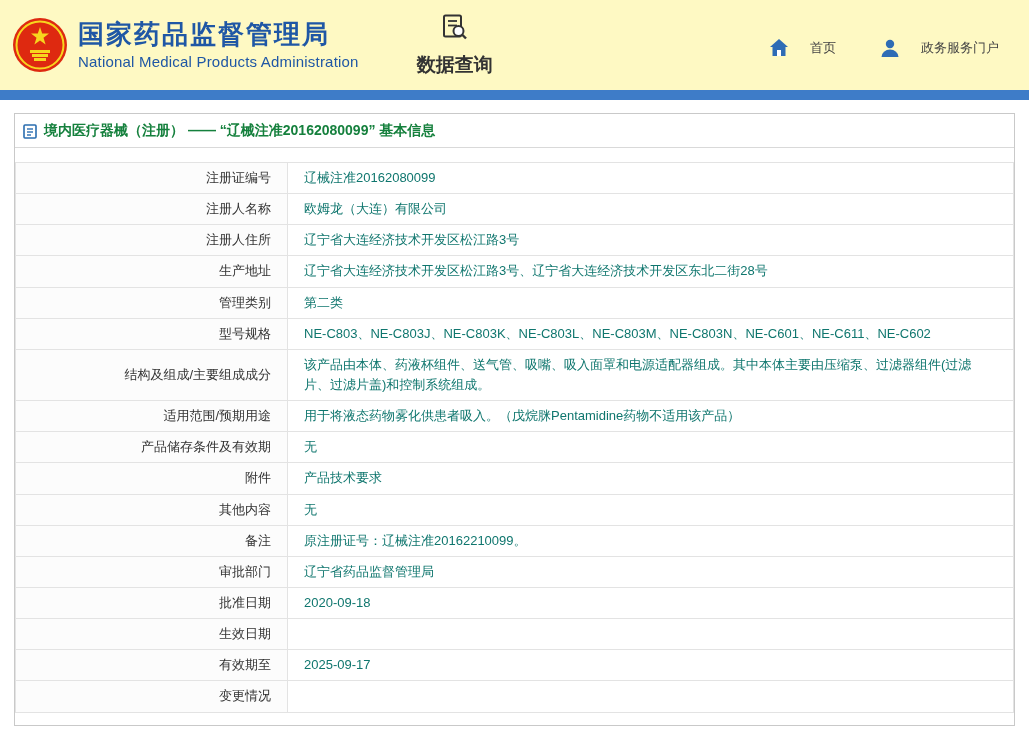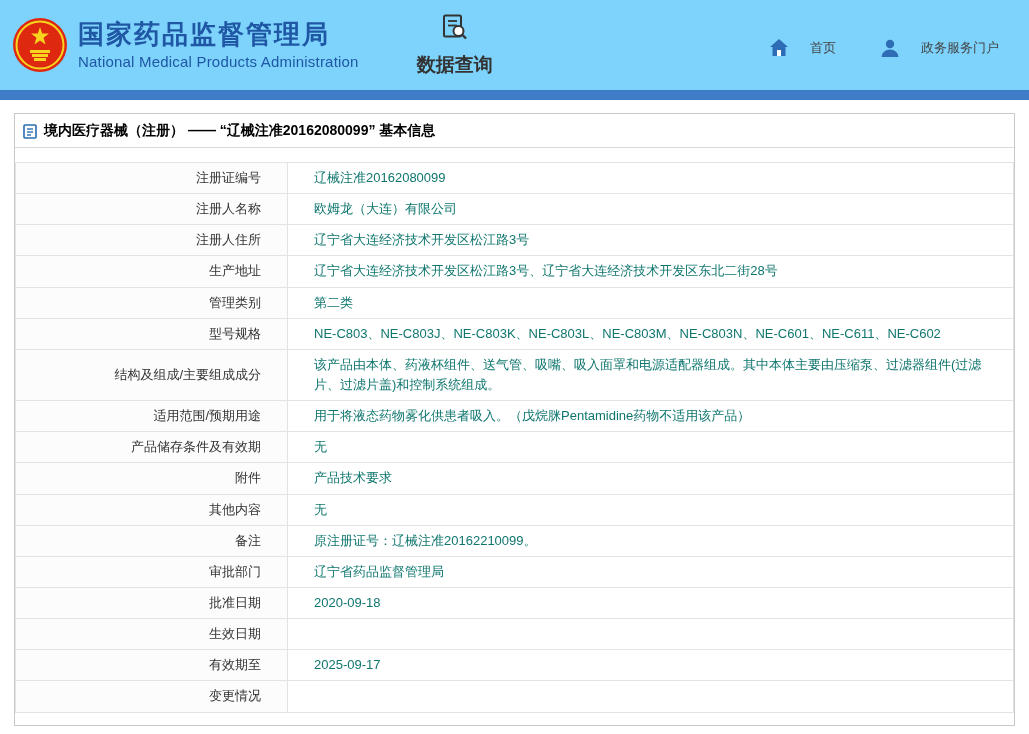--- a/index.html
+++ b/index.html
@@ -9,21 +9,21 @@
     font-family:"Liberation Sans","DejaVu Sans",sans-serif;
     color:#333;
     position:relative;
   }
   
   .topbar {
     height:90px;
     display:flex;
     align-items:center;
     padding:0 30px 0 12px;
-    background:#7dd3fc;
+    background:#fef9c3;
   }
   .brand { display:flex; align-items:center; gap:10px; }
   .emblem { width:56px; height:56px; flex:0 0 auto; }
   .title-cn {
     color:#1f57a5; font-size:26px; font-weight:bold; letter-spacing:2px;
     line-height:1.15;
   }
   .title-en { color:#1f57a5; font-size:15px; margin-top:3px; letter-spacing:.2px; }
   .section-label {
     display:flex; align-items:center; gap:7px;
@@ -42,36 +42,36 @@
   .content {
     margin:13px 14px 0 14px;
     border:1px solid #c9c9c9;
     background:#fff;
     padding-bottom:12px;
   }
   .page-title {
     display:flex; align-items:center; gap:7px;
     padding:8px 10px 7px 8px;
     font-size:14px; font-weight:bold;
-    color:#000000;
+    color:#15803d;
     border-bottom:1px solid #d9d9d9;
   }
   .page-title .ticon { width:14px; height:15px; display:block; }
   
   table.info {
     width:100%;
     border-collapse:collapse;
     margin-top:14px;
     font-size:13px;
     table-layout:fixed;
   }
   table.info th, table.info td {
     border:1px solid #e3e3e3;
     height:30px;
-    padding:5px 26px;
+    padding:5px 16px;
     vertical-align:middle;
     line-height:1.55;
   }
   table.info th {
     width:272px;
     text-align:right;
     font-weight:normal;
     color:#333;
     background:#fcfcfc;
   }

